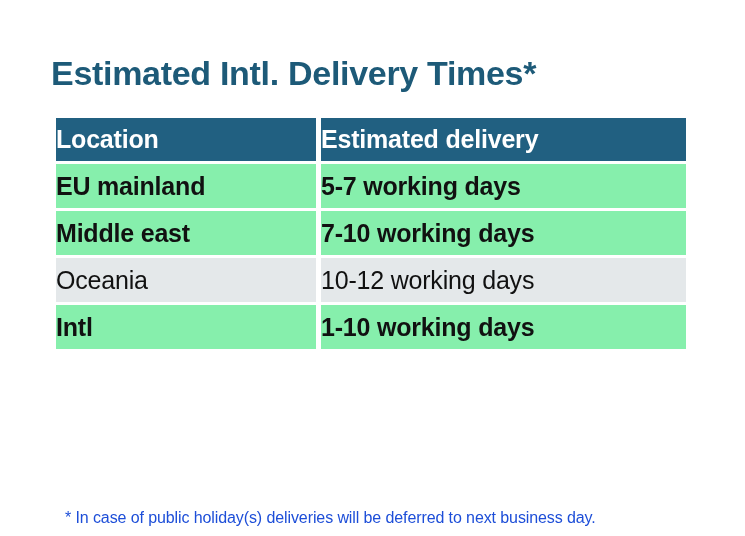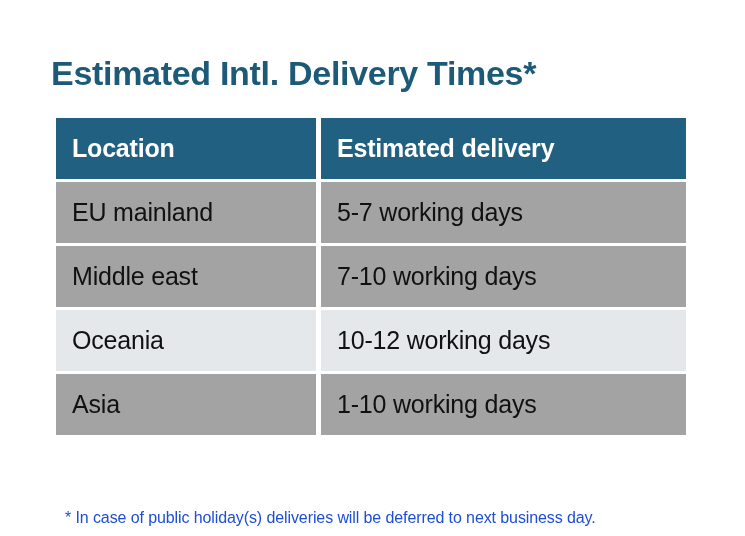--- a/index.html
+++ b/index.html
@@ -33,21 +33,21 @@
   .delivery-table {
     position: absolute;
     left: 51px;
     top: 115px;
     width: 640px;
     border-collapse: separate;
     border-spacing: 5px 3px;
     table-layout: fixed;
   }
   .delivery-table tr > * {
-    padding: 16px;
+    padding: 0;
     margin: 15px;
   }
   .col-location {
     width: 260px;
   }
   .col-delivery {
     width: 365px;
   }
   .th-cell {
     background: #216081;
@@ -68,21 +68,22 @@
     font-weight: 400;
     height: 44px;
     text-align: left;
     padding: 0 0 0 14px;
     box-sizing: border-box;
     vertical-align: middle;
     letter-spacing: -0.2px;
     white-space: nowrap;
   }
   tr.row-odd .td-cell {
-    background: #a3a3a3;
+    background: #86efac;
+    font-weight: bold;
   }
   tr.row-even .td-cell {
     background: #e4e8ea;
   }
   .footnote {
     position: absolute;
     left: 65px;
     top: 480px;
     font-size: 16px;
     font-weight: 400;
@@ -118,21 +119,21 @@
       </tr>
       <tr class="row-odd">
         <td class="td-cell">Middle east</td>
         <td class="td-cell">7-10 working days</td>
       </tr>
       <tr class="row-even">
         <td class="td-cell">Oceania</td>
         <td class="td-cell">10-12 working days</td>
       </tr>
       <tr class="row-odd">
-        <td class="td-cell">Asia</td>
+        <td class="td-cell">Intl</td>
         <td class="td-cell">1-10 working days</td>
       </tr>
     </tbody>
   </table>
 
   <div class="footnote">* In case of public holiday(s) deliveries will be deferred to next business day.</div>
 
 </div>
 
 </body></html>

